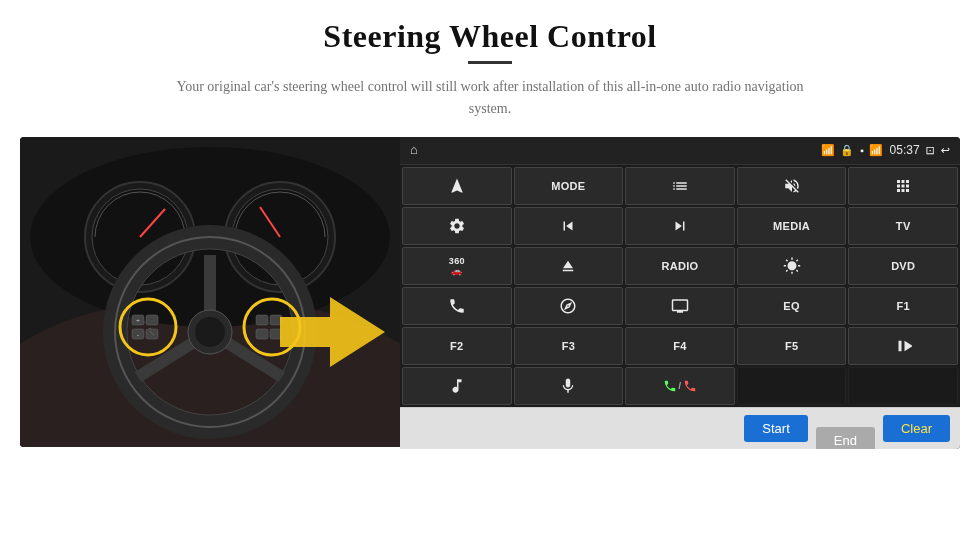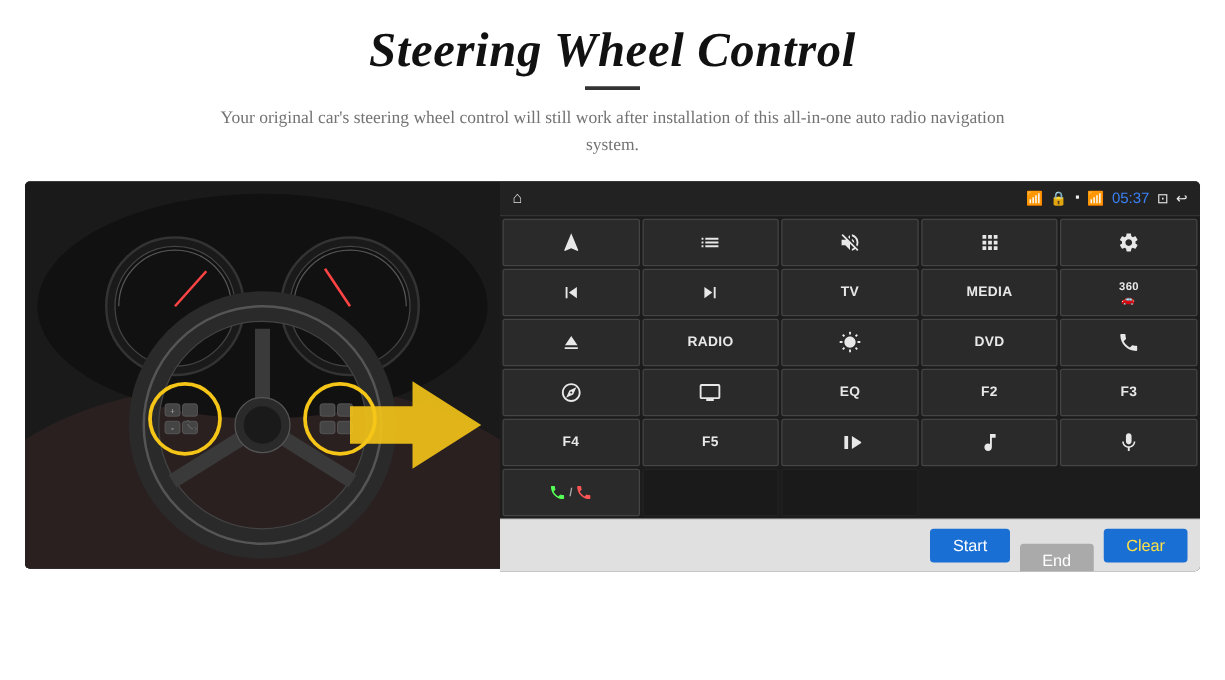--- a/index.html
+++ b/index.html
@@ -14,26 +14,25 @@
     .page-container {
       width: 980px;
       height: 544px;
       display: flex;
       flex-direction: column;
       align-items: center;
       padding: 18px 40px 0;
     }
 
     .title {
-      font-size: 39px;
+      font-size: 32px;
       font-weight: 900;
       color: #111;
       letter-spacing: 0.5px;
       margin-bottom: 6px;
-      font-style: italic;
     }
 
     .title-divider {
       width: 44px;
       height: 3px;
       background: #333;
       margin: 0 auto 12px;
     }
 
     .subtitle {
@@ -85,21 +84,21 @@
       align-items: center;
       justify-content: space-between;
       padding: 0 10px;
       border-bottom: 1px solid #333;
     }
 
     .status-left { display: flex; align-items: center; gap: 4px; }
     .status-right { display: flex; align-items: center; gap: 6px; font-size: 11px; color: #eee; }
 
     .status-icon { color: #ddd; font-size: 13px; }
-    .status-time { color: #3b82f6; font-size: 12px; font-family: Arial, sans-serif; }
+    .status-time { color: #e5e5e5; font-size: 12px; font-family: Arial, sans-serif; }
 
     
     .btn-grid {
       display: grid;
       grid-template-columns: repeat(5, 1fr);
       gap: 2px;
       padding: 2px;
       flex: 1;
     }
 
@@ -238,20 +237,21 @@
         </div>
       </div>
 
       <div class="btn-grid">
 
         <button class="grid-btn">
           <svg viewBox="0 0 24 24">
               <path d="M12 2L4.5 20.29l.71.71L12 18l6.79 3 .71-.71z"></path>
             </svg>
         </button>
+        <button class="grid-btn">MODE</button>
         <button class="grid-btn">
           <svg viewBox="0 0 24 24">
               <path d="M3 13h2v-2H3v2zm0 4h2v-2H3v2zm0-8h2V7H3v2zm4 4h14v-2H7v2zm0 4h14v-2H7v2zM7 7v2h14V7H7z"></path>
             </svg>
         </button>
         <button class="grid-btn">
           <svg viewBox="0 0 24 24">
               <path d="M16.5 12c0-1.77-1.02-3.29-2.5-4.03v2.21l2.45 2.45c.03-.2.05-.41.05-.63zm2.5 0c0 .94-.2 1.82-.54 2.64l1.51 1.51C20.63 14.91 21 13.5 21 12c0-4.28-2.99-7.86-7-8.77v2.06c2.89.86 5 3.54 5 6.71zM4.27 3L3 4.27 7.73 9H3v6h4l5 5v-6.73l4.25 4.25c-.67.52-1.42.93-2.25 1.18v2.06c1.38-.31 2.63-.95 3.69-1.81L19.73 21 21 19.73l-9-9L4.27 3zM12 4L9.91 6.09 12 8.18V4z"></path>
             </svg>
         </button>
@@ -269,22 +269,22 @@
         <button class="grid-btn">
           <svg viewBox="0 0 24 24">
               <path d="M6 6h2v12H6zm3.5 6l8.5 6V6z"></path>
             </svg>
         </button>
         <button class="grid-btn">
           <svg viewBox="0 0 24 24">
               <path d="M6 18l8.5-6L6 6v12zM16 6v12h2V6h-2z"></path>
             </svg>
         </button>
+        <button class="grid-btn">MEDIA</button>
         <button class="grid-btn">TV</button>
-        <button class="grid-btn">MEDIA</button>
 
         <button class="grid-btn" style="font-size:9px;">
           <span>360<br>🚗</span>
         </button>
         <button class="grid-btn">
           <svg viewBox="0 0 24 24">
               <path d="M5 17h14v2H5zm7-12L5.33 15h13.34z"></path>
             </svg>
         </button>
         <button class="grid-btn">RADIO</button>
@@ -304,20 +304,21 @@
           <svg viewBox="0 0 24 24">
               <path d="M12 2C6.48 2 2 6.48 2 12s4.48 10 10 10 10-4.48 10-10S17.52 2 12 2zm0 18c-4.41 0-8-3.59-8-8s3.59-8 8-8 8 3.59 8 8-3.59 8-8 8zm-5.5-2.5l7.51-3.49L17.5 6.5 9.99 9.99 6.5 17.5zm5.5-6.6c.61 0 1.1.49 1.1 1.1s-.49 1.1-1.1 1.1-1.1-.49-1.1-1.1.49-1.1 1.1-1.1z"></path>
             </svg>
         </button>
         <button class="grid-btn">
           <svg viewBox="0 0 24 24">
               <path d="M21 3H3c-1.1 0-2 .9-2 2v12c0 1.1.9 2 2 2h5v2h8v-2h5c1.1 0 2-.9 2-2V5c0-1.1-.9-2-2-2zm0 14H3V5h18v12z"></path>
             </svg>
         </button>
         <button class="grid-btn">EQ</button>
+        <button class="grid-btn">F1</button>
 
         <button class="grid-btn">F2</button>
         <button class="grid-btn">F3</button>
         <button class="grid-btn">F4</button>
         <button class="grid-btn">F5</button>
         <button class="grid-btn">
           <svg viewBox="0 0 24 24">
               <path d="M6 19h4V5H6v14zm8-14v14l11-7-11-7z"></path>
             </svg>
         </button>

